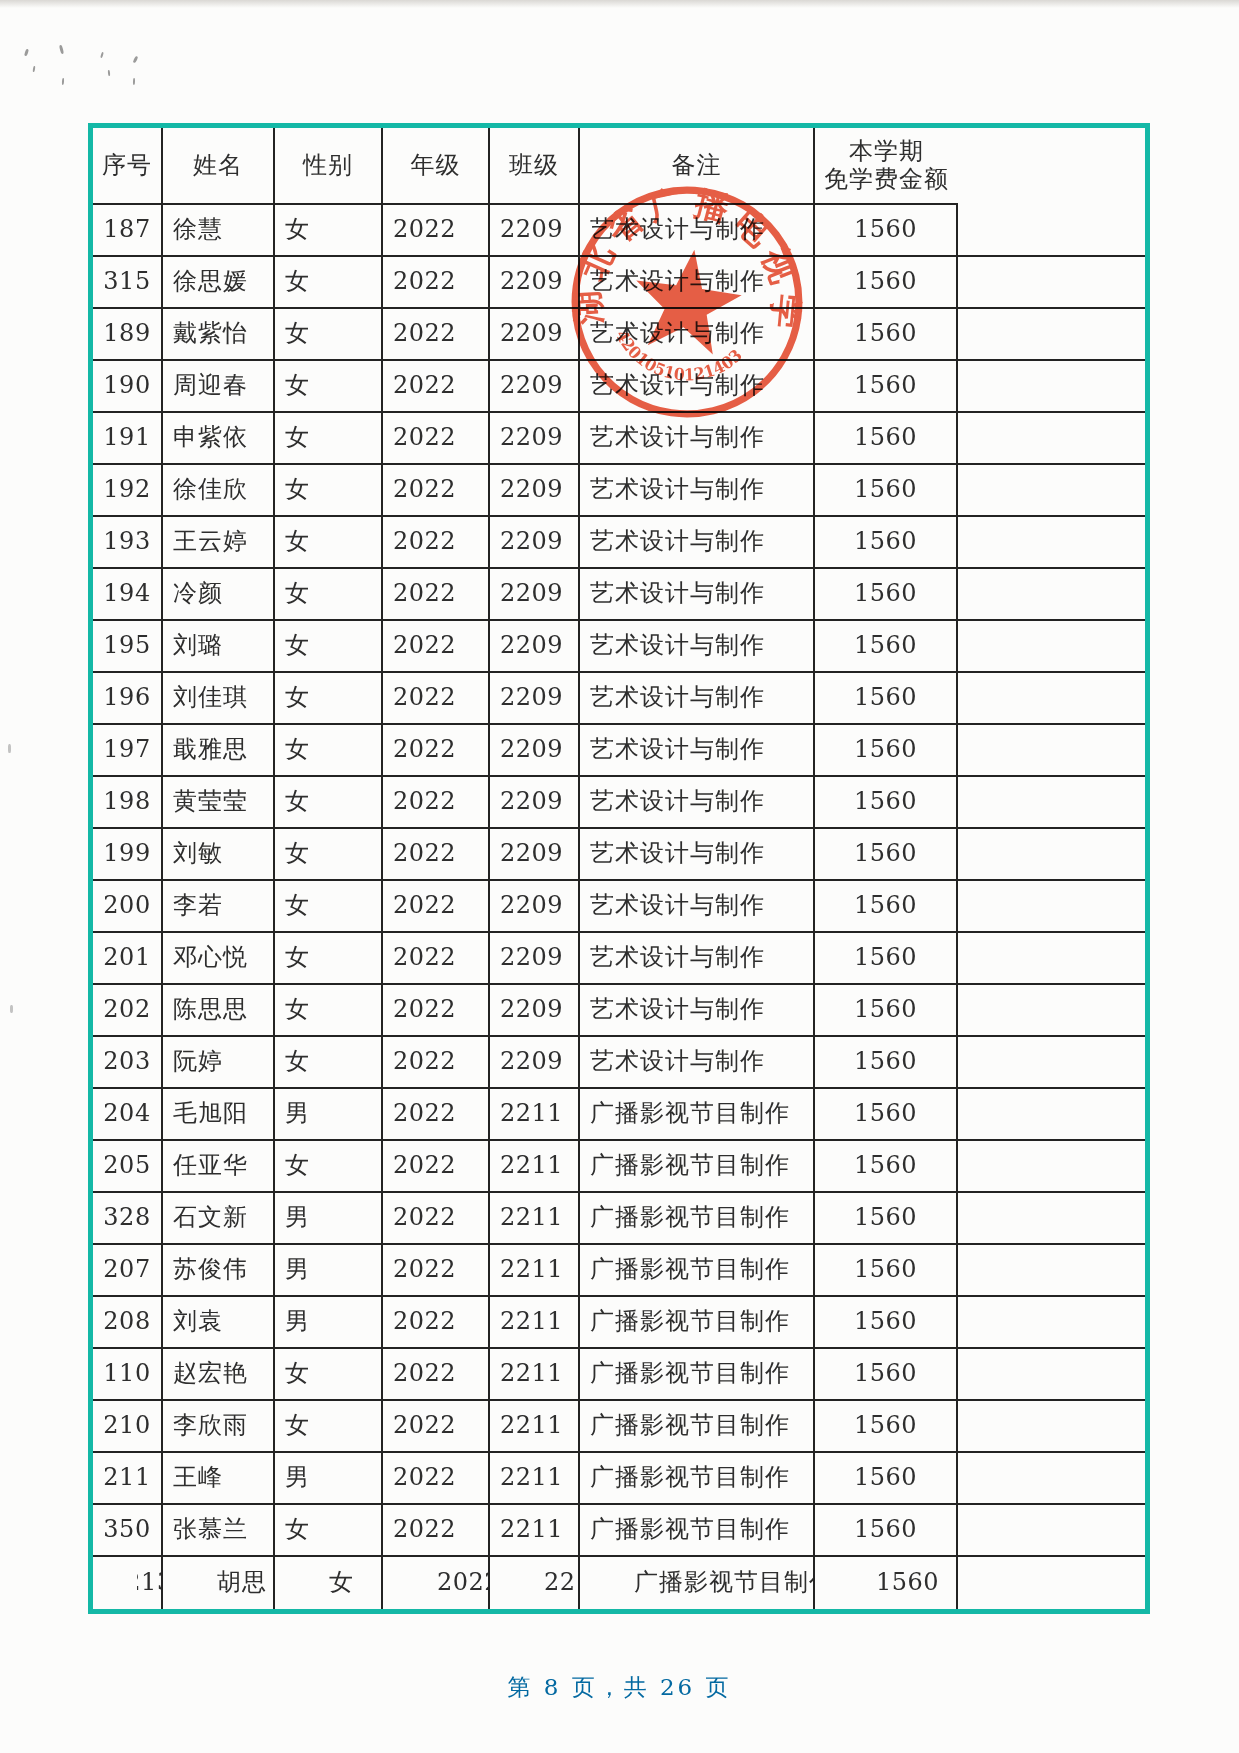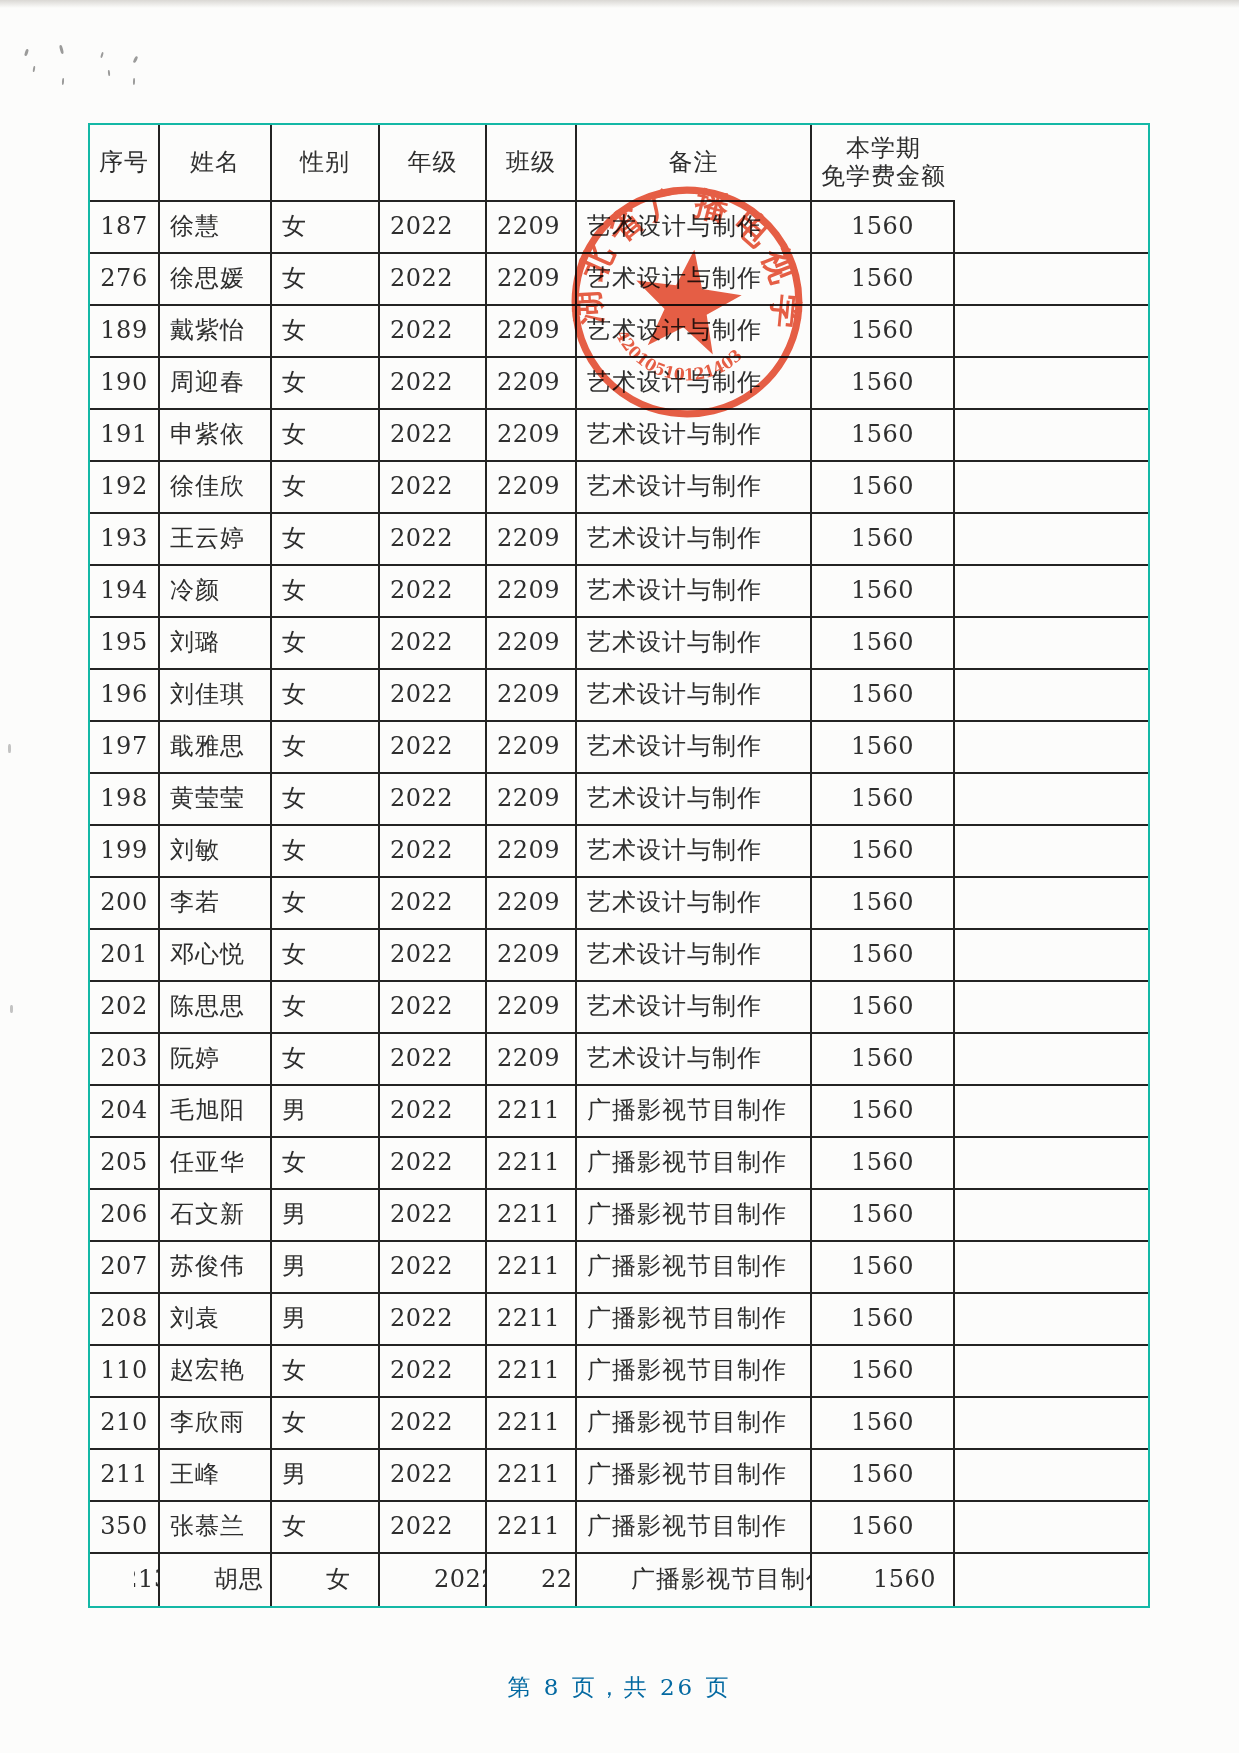--- a/index.html
+++ b/index.html
@@ -13,21 +13,21 @@
   .scan-top-band{
     position:absolute;top:0;left:0;width:1239px;height:8px;
     background:linear-gradient(to bottom,rgba(190,186,180,.55),rgba(190,186,180,0));
   }
   .speck{position:absolute;background:#4a4a4a;opacity:.55;border-radius:40%;}
   .speck.light{background:#8a8a8a;opacity:.5;}
 
   
   .doc-table{
     position:absolute;left:88px;top:123px;width:1062px;
-    border:2px solid #14b8a6;
+    border:5px solid #14b8a6;
     box-sizing:border-box;
     background:transparent;
   }
   .t-row{
     display:grid;
     grid-template-columns:70px 112px 108px 107px 90px 235px 143px 1fr;
     box-sizing:border-box;
   }
   .t-row.head{height:77px;}
   .t-row.body{height:52px;}
@@ -100,21 +100,21 @@
     <div class="t-cell c-left cjk">徐慧</div>
     <div class="t-cell c-left cjk">女</div>
     <div class="t-cell c-left num">2022</div>
     <div class="t-cell c-left num">2209</div>
     <div class="t-cell c-left cjk">艺术设计与制作</div>
     <div class="t-cell c-center num">1560</div>
     <div class="t-cell c-left"></div>
   </div>
 
   <div class="t-row body">
-    <div class="t-cell c-center num">276</div>
+    <div class="t-cell c-center num">315</div>
     <div class="t-cell c-left cjk">徐思媛</div>
     <div class="t-cell c-left cjk">女</div>
     <div class="t-cell c-left num">2022</div>
     <div class="t-cell c-left num">2209</div>
     <div class="t-cell c-left cjk">艺术设计与制作</div>
     <div class="t-cell c-center num">1560</div>
     <div class="t-cell c-left"></div>
   </div>
 
   <div class="t-row body">
@@ -298,21 +298,21 @@
     <div class="t-cell c-left cjk">任亚华</div>
     <div class="t-cell c-left cjk">女</div>
     <div class="t-cell c-left num">2022</div>
     <div class="t-cell c-left num">2211</div>
     <div class="t-cell c-left cjk">广播影视节目制作</div>
     <div class="t-cell c-center num">1560</div>
     <div class="t-cell c-left"></div>
   </div>
 
   <div class="t-row body">
-    <div class="t-cell c-center num">206</div>
+    <div class="t-cell c-center num">328</div>
     <div class="t-cell c-left cjk">石文新</div>
     <div class="t-cell c-left cjk">男</div>
     <div class="t-cell c-left num">2022</div>
     <div class="t-cell c-left num">2211</div>
     <div class="t-cell c-left cjk">广播影视节目制作</div>
     <div class="t-cell c-center num">1560</div>
     <div class="t-cell c-left"></div>
   </div>
 
   <div class="t-row body">

